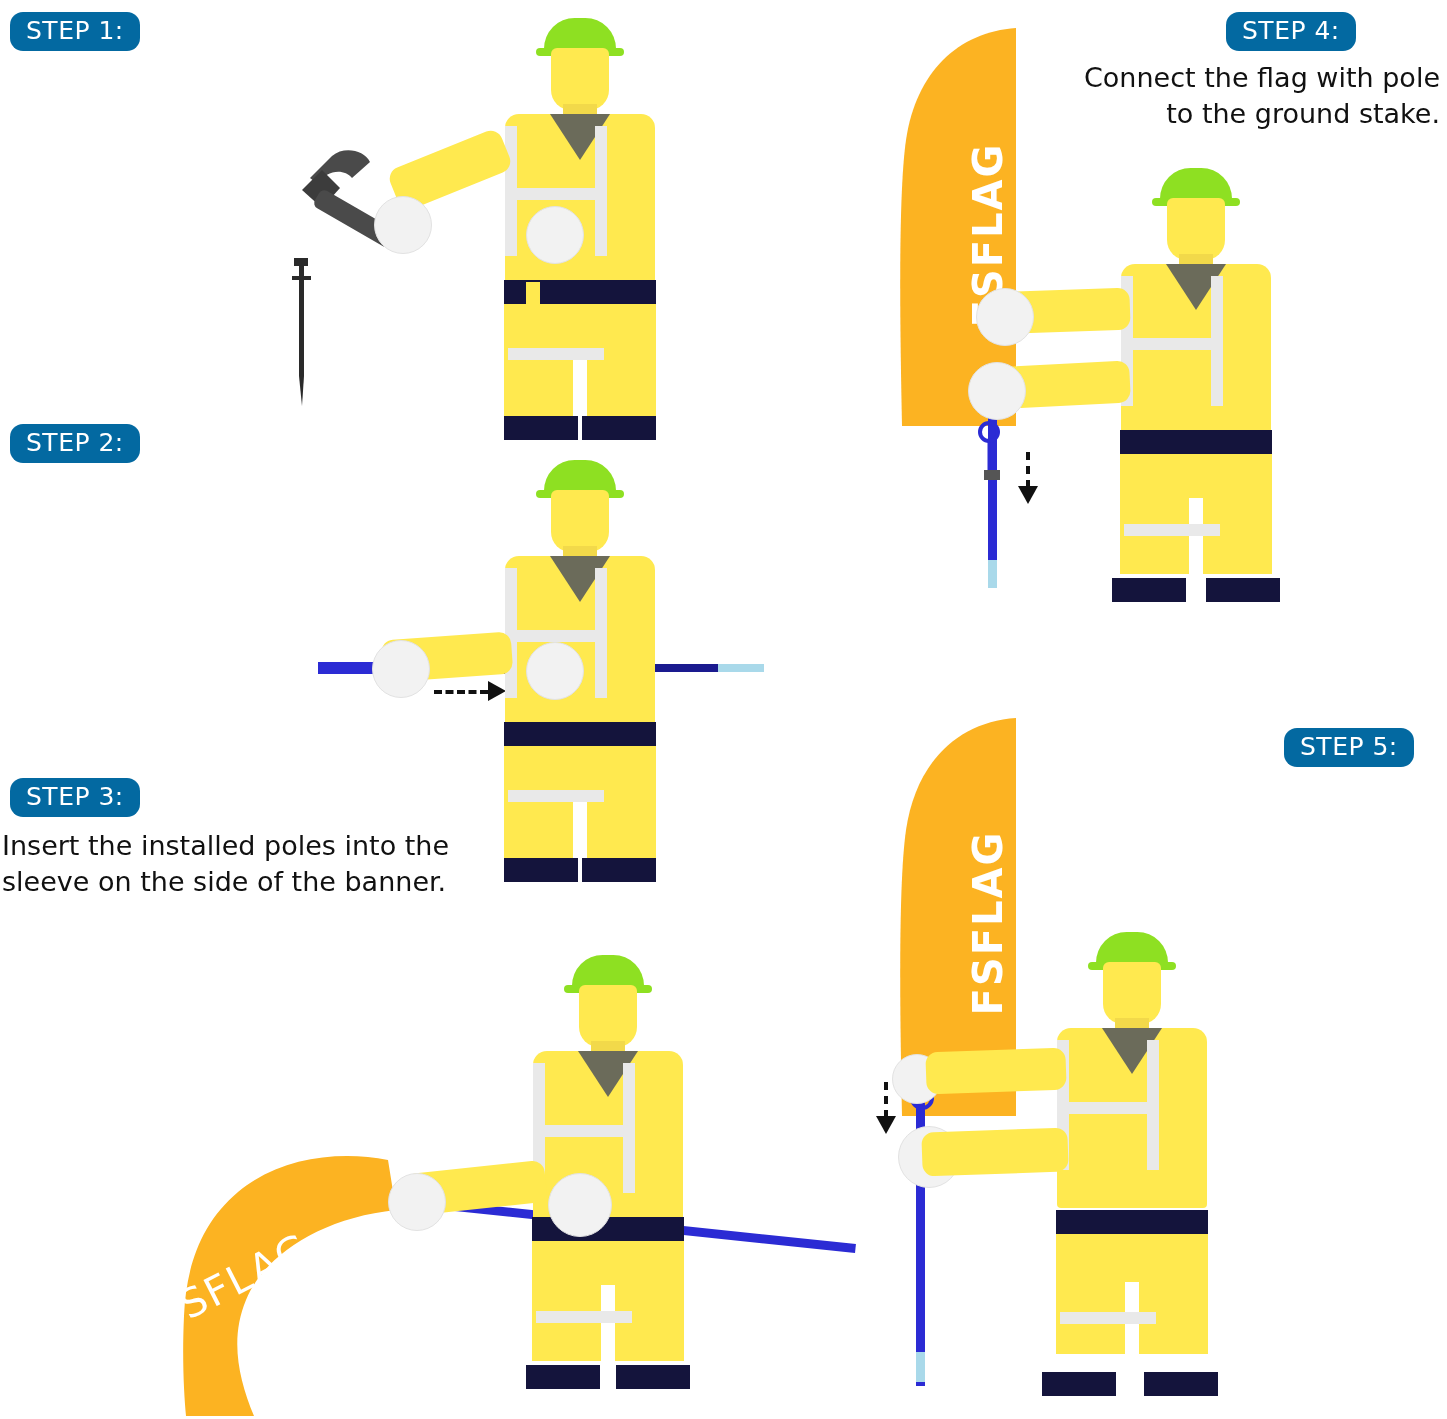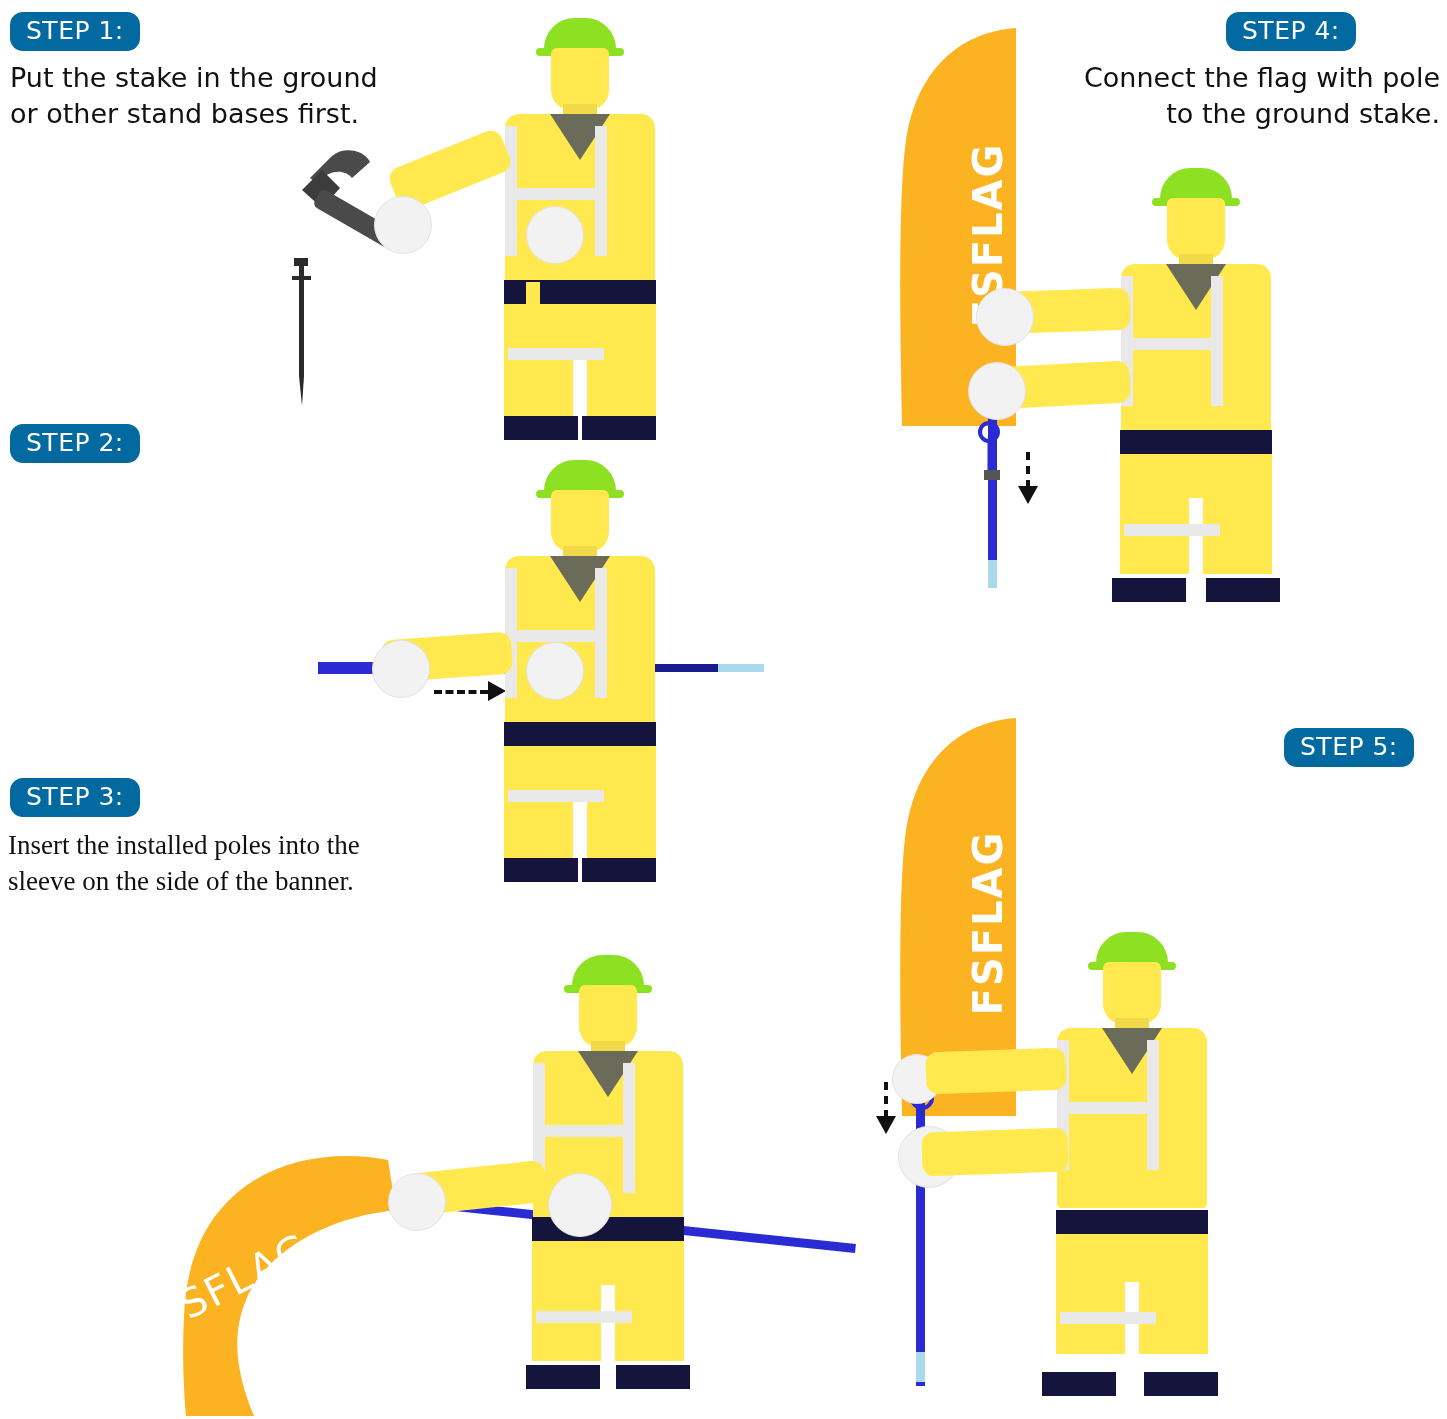--- a/index.html
+++ b/index.html
@@ -66,22 +66,20 @@
 
   .hammer{position:absolute;}
   .stake{position:absolute;}
 </style>
 </head>
 <body>
 
 <div class="stage">
 
   <div class="step-pill" style="left:10px;top:12px;">STEP 1:</div>
-  <div class="step-text" style="left:10px;top:60px;width:430px;">Put the stake in the ground
-or other stand bases first.</div>
 
   <svg class="stake" style="left:282px;top:258px;" width="40" height="150" viewBox="0 0 40 150">
     <rect x="12" y="0" width="14" height="8" fill="#2a2a2a"></rect>
     <rect x="17" y="8" width="5" height="110" fill="#2a2a2a"></rect>
     <path d="M17 118 L22 118 L20 148 Z" fill="#2a2a2a"></path>
     <rect x="10" y="18" width="19" height="4" fill="#2a2a2a"></rect>
   </svg>
 
   <svg class="hammer" style="left:292px;top:148px;" width="140" height="115" viewBox="0 0 140 115">
     <path d="M18 30 L40 8 C52 -2 72 2 78 14 L60 30 C52 20 34 22 26 36 Z" fill="#4a4a4a"></path>
@@ -132,21 +130,21 @@
     <div class="w-legsplit"></div>
     <div class="w-stripe" style="left:38px;top:330px;width:96px;height:12px;"></div>
     <div class="w-boot" style="left:34px;"></div>
     <div class="w-boot" style="left:112px;"></div>
     <div class="w-arm" style="left:-88px;top:176px;width:130px;height:42px;transform:rotate(-4deg);"></div>
     <div class="w-hand" style="left:-98px;top:180px;"></div>
     <div class="w-hand" style="left:56px;top:182px;"></div>
   </div>
 
   <div class="step-pill" style="left:10px;top:778px;">STEP 3:</div>
-  <div class="step-text" style="left:8px;top:828px;width:470px;font-family:Liberation Serif, serif;">Insert the installed poles into the
+  <div class="step-text" style="left:2px;top:828px;width:470px;">Insert the installed poles into the
 sleeve on the side of the banner.</div>
 
   <svg style="position:absolute;left:88px;top:1148px;" width="310" height="270" viewBox="0 0 310 270">
     <path d="M300 12 C250 2 190 10 150 44 C112 76 98 120 96 168 C94 212 96 246 98 268 L166 268 C150 230 142 190 158 152 C176 108 232 70 308 62 Z" fill="#fcb322"></path>
     <text x="152" y="146" fill="#ffffff" font-size="40" font-family="DejaVu Sans, sans-serif" transform="rotate(-27 152 146)" text-anchor="middle" letter-spacing="2">FSFLAG</text>
   </svg>
 
   <div class="rod" style="left:398px;top:1196px;width:460px;height:9px;transform:rotate(6deg);transform-origin:left center;"></div>
   <div class="arrow-dash" style="left:584px;top:1244px;width:58px;"></div>
   <div class="arrow-head" style="left:566px;top:1235px;border-right:18px solid #111;border-top:10px solid transparent;border-bottom:10px solid transparent;"></div>

